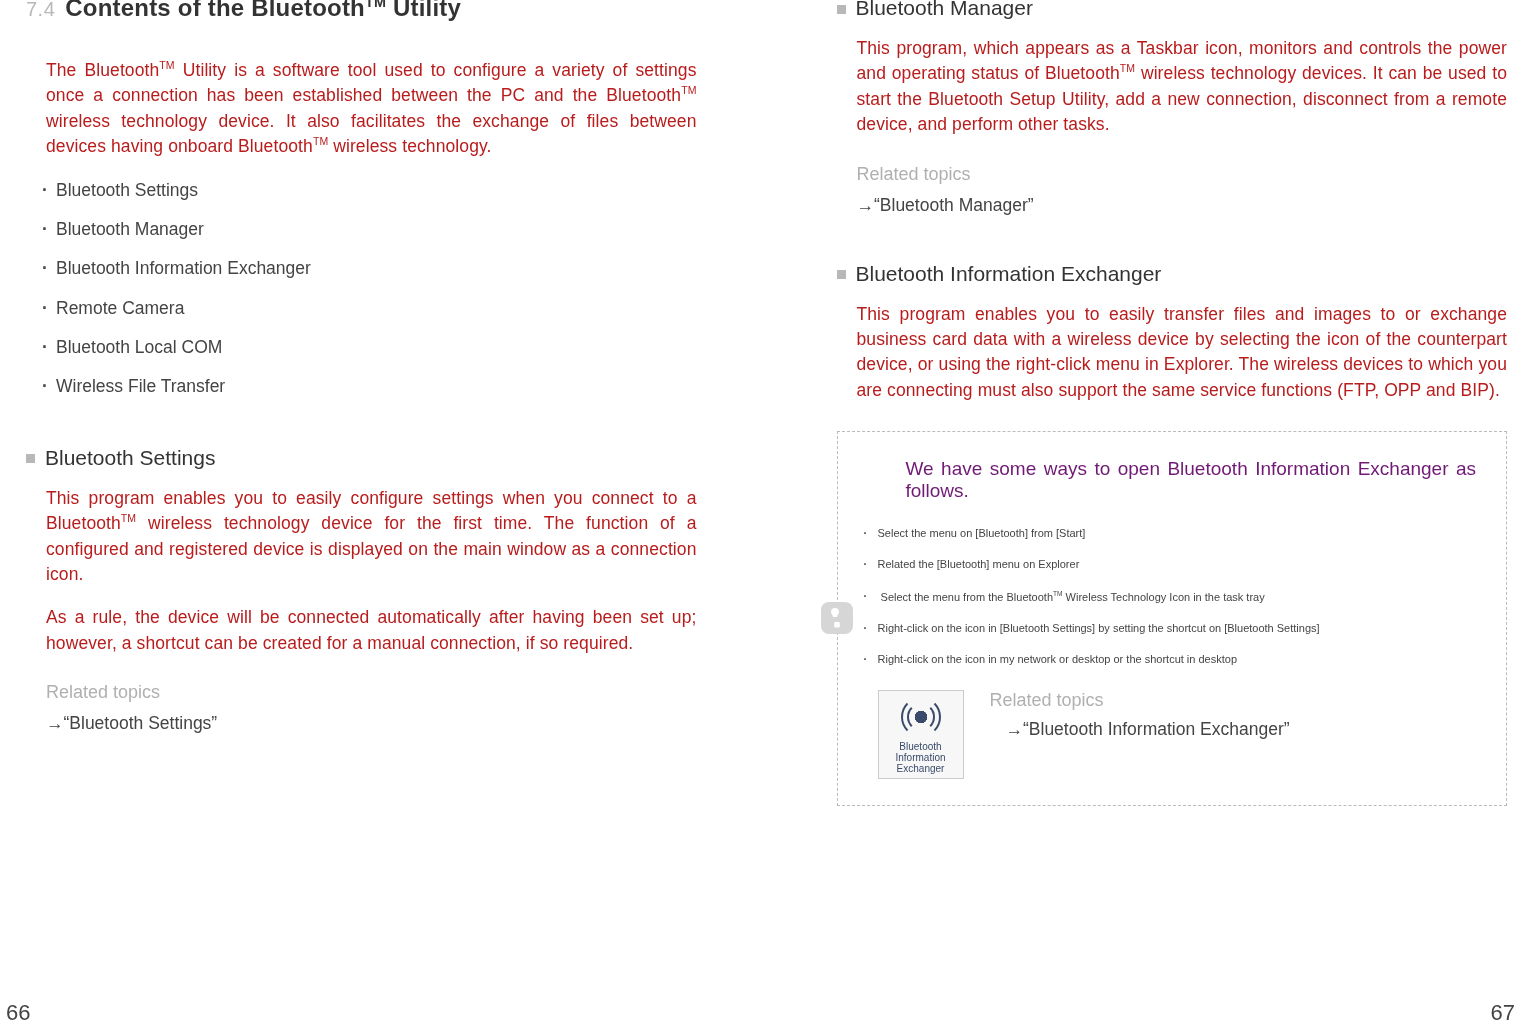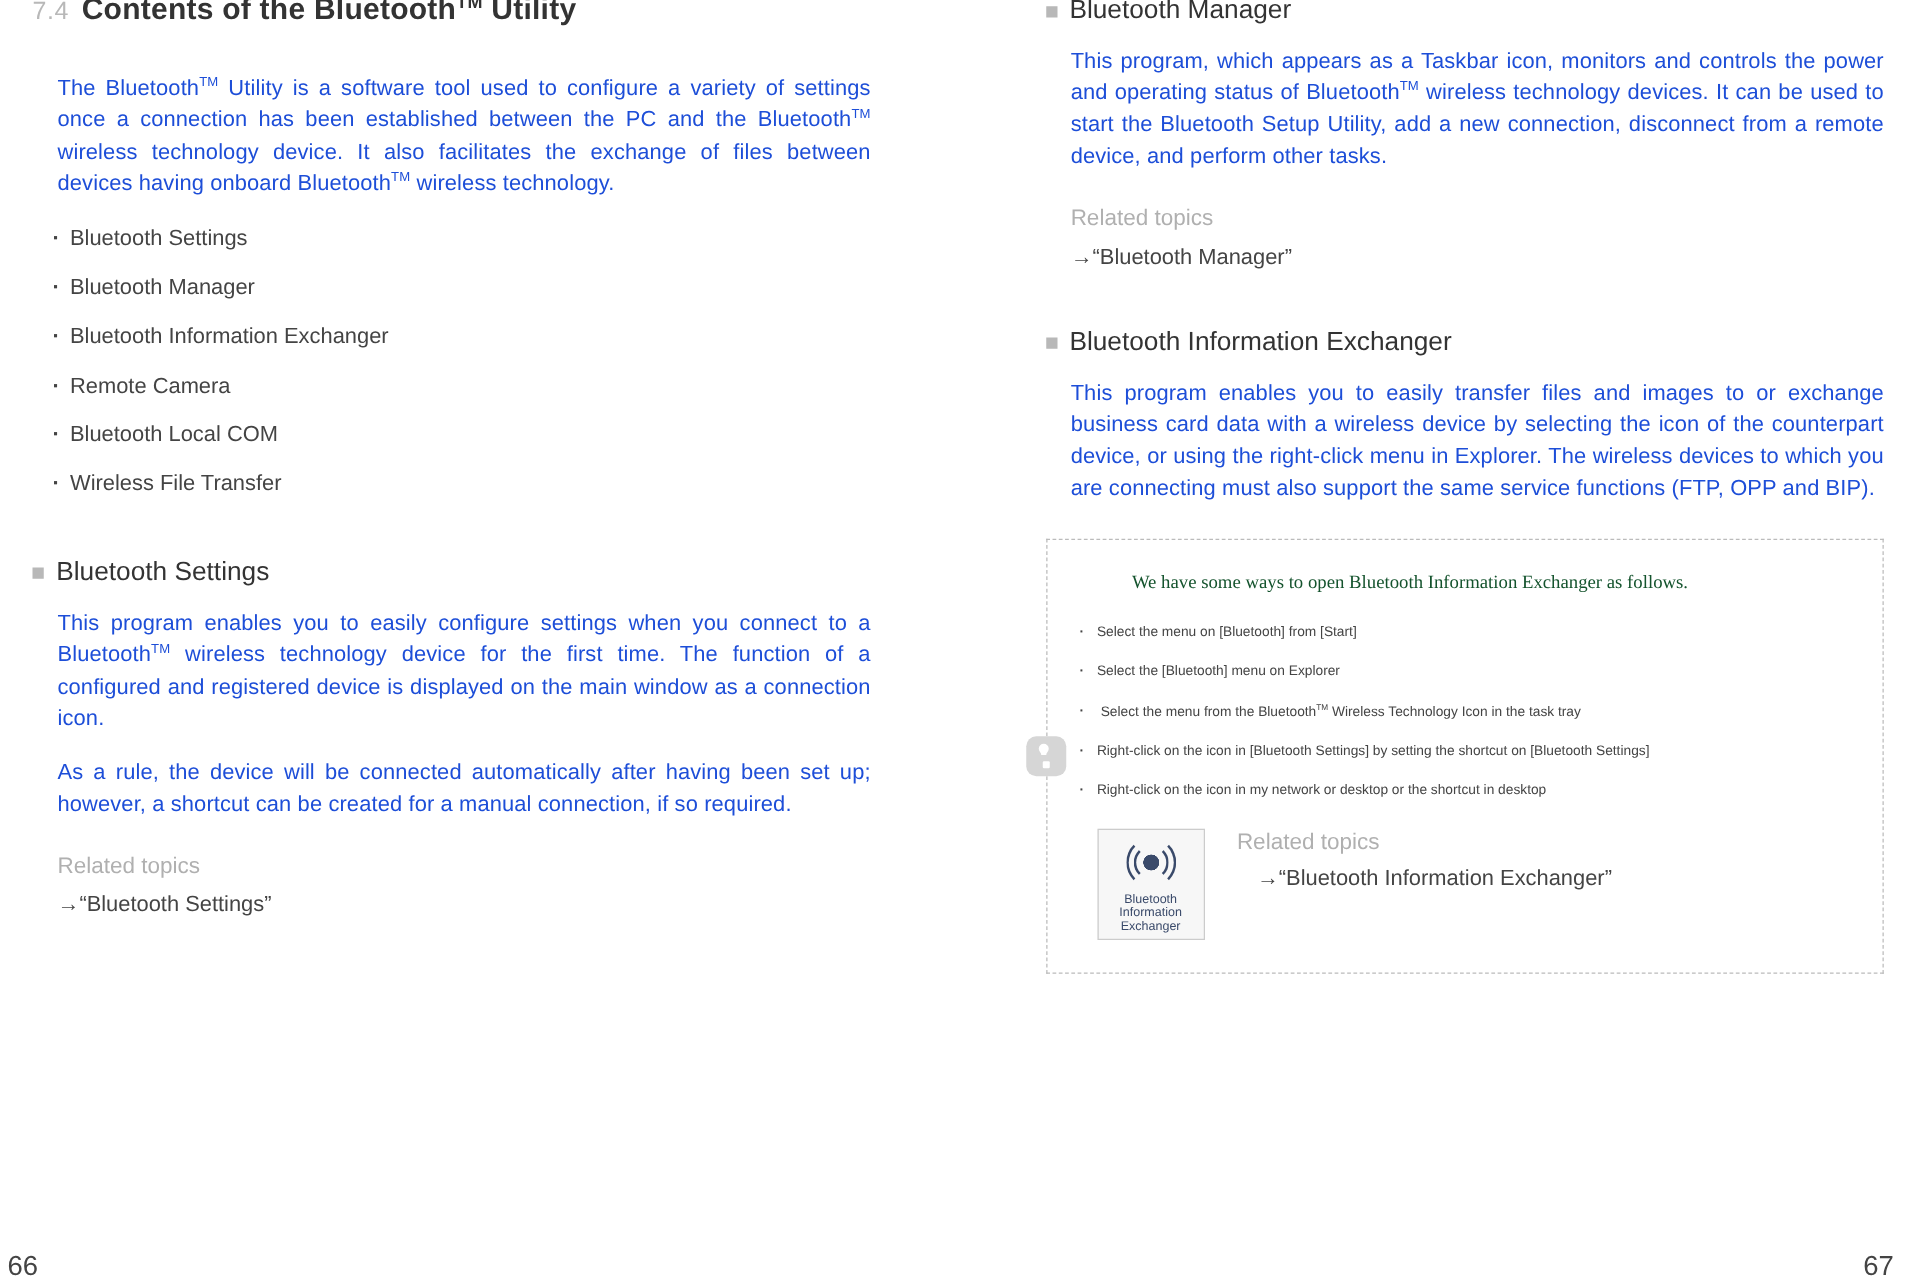--- a/index.html
+++ b/index.html
@@ -32,21 +32,21 @@
     margin-bottom: 36px;
     letter-spacing: 0.2px;
   }
   .h1-row { display: flex; align-items: baseline; gap: 10px; margin-top: -6px; }
   .sup { font-size: 0.6em; vertical-align: super; }
   .para {
     font-size: 17.5px;
     line-height: 1.45;
     text-align: justify;
     margin-bottom: 18px;
-    color: #1d4ed8;
+    color: #b91c1c;
     letter-spacing: 0.1px;
   }
   .para-indent { margin-left: 20px; }
   .bullet-list { list-style: none; margin: 2px 0 0 30px; }
   .bullet-list li {
     font-size: 17.5px;
     line-height: 1.45;
     margin-bottom: 14px;
     color: #444;
     text-align: justify;
@@ -97,25 +97,24 @@
   }
   .note-icon {
     position: absolute;
     left: -18px;
     top: 50%;
     transform: translateY(-50%);
     width: 34px;
     height: 34px;
   }
   .note-intro {
-    font-size: 15px;
-    color: #14532d;
+    font-size: 19px;
+    color: #701a75;
     margin: 0 0 24px 28px;
     text-align: justify;
-    font-family: Liberation Serif, serif;
   }
   .note-list { list-style: none; }
   .note-list li {
     font-size: 11px;
     line-height: 1.4;
     color: #444;
     margin-bottom: 16px;
     text-align: justify;
   }
   .note-list li::before {
@@ -226,21 +225,21 @@
     <span class="note-icon">
       <svg viewBox="0 0 34 34" width="34" height="34">
         <rect x="1" y="1" width="32" height="32" rx="8" ry="8" fill="#d6d6d6"></rect>
         <path d="M15 7 a4 4 0 0 1 4 4 c0 2 -2 3 -2 5 h-4 c0-2 -2-3 -2-5 a4 4 0 0 1 4-4 z" fill="#fff"></path>
         <rect x="14.2" y="21" width="5.6" height="5.6" rx="1" fill="#fff"></rect>
       </svg>
     </span>
     <p class="note-intro">We have some ways to open Bluetooth Information Exchanger as follows.</p>
     <ul class="note-list">
       <li>Select the menu on [Bluetooth] from [Start]</li>
-      <li>Select the [Bluetooth] menu on Explorer</li>
+      <li>Related the [Bluetooth] menu on Explorer</li>
       <li>
         <span>Select the menu from the Bluetooth</span><span class="sup">TM</span><span> Wireless Technology Icon in the task tray</span>
       </li>
       <li>Right-click on the icon in [Bluetooth Settings] by setting the shortcut on [Bluetooth Settings]</li>
       <li>Right-click on the icon in my network or desktop or the shortcut in desktop</li>
     </ul>
     <div class="note-bottom">
       <div class="app-icon">
         <div class="wave"></div>
         <div>Bluetooth Information Exchanger</div>

